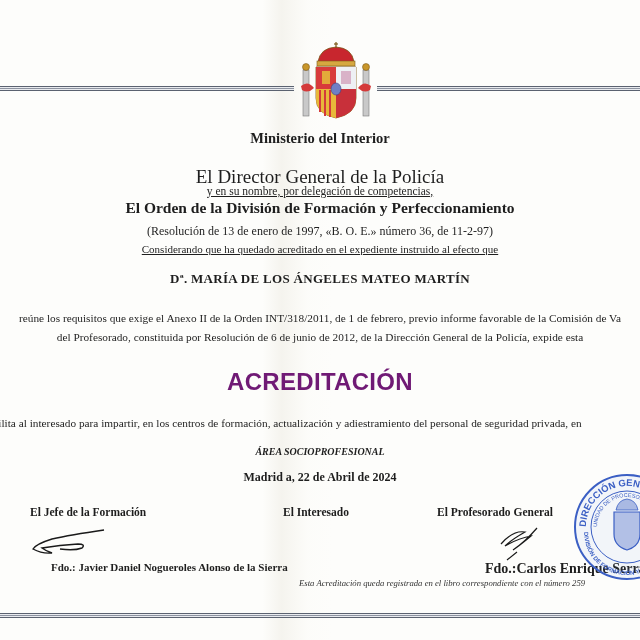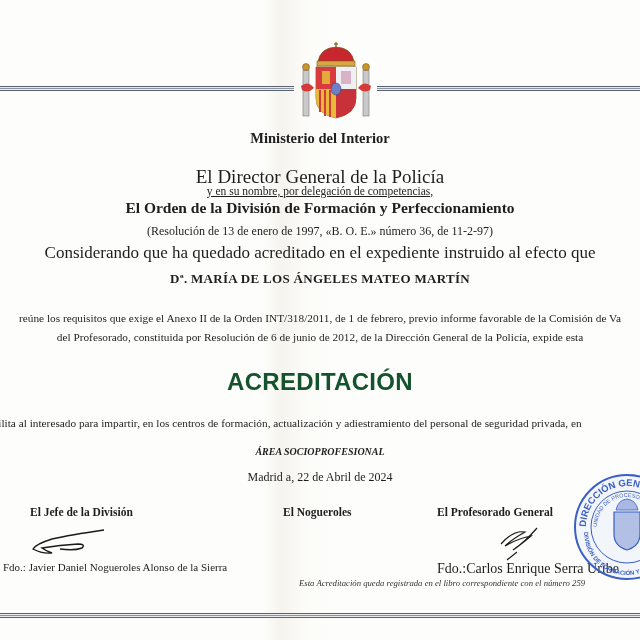--- a/index.html
+++ b/index.html
@@ -28,34 +28,34 @@
     .rule-top-left { top: 86px; left: 0; width: 294px; }
     .rule-top-right { top: 86px; left: 377px; width: 263px; }
     .rule-bottom { top: 613px; left: 0; width: 640px; }
     .crest { position: absolute; left: 300px; top: 42px; width: 72px; height: 80px; }
     .line { position: absolute; left: 0; width: 640px; text-align: center; white-space: nowrap; }
     .l-ministry { top: 130px; font-size: 14.5px; font-weight: bold; }
     .l-director { top: 154px; font-size: 19px; font-weight: normal; margin-top: 12px; }
     .l-delegation { top: 185px; font-size: 11.5px; text-decoration: underline; }
     .l-jefe { top: 199px; font-size: 15.5px; font-weight: bold; }
     .l-resolution { top: 224px; font-size: 12px; }
-    .l-considerando { top: 243px; font-size: 17px; }
+    .l-considerando { top: 243px; font-size: 11px; text-decoration: underline; }
     .l-name { top: 271px; font-size: 13px; font-weight: bold; letter-spacing: 0.3px; }
     .l-body1 { top: 312px; left: -44px; width: 728px; font-size: 11.3px; }
     .l-body2 { top: 331px; font-size: 11.3px; }
-    .l-title { top: 368px; font-size: 24px; font-weight: bold; color: #14532d; font-family: "Liberation Sans", "DejaVu Sans", sans-serif; letter-spacing: 0.3px; }
+    .l-title { top: 368px; font-size: 24px; font-weight: bold; color: #701a75; font-family: "Liberation Sans", "DejaVu Sans", sans-serif; letter-spacing: 0.3px; }
     .l-body3 { top: 417px; left: -18px; width: 800px; text-align: left; font-size: 11.3px; padding-left: 0; }
     .l-area { top: 446px; font-size: 10px; font-style: italic; font-weight: bold; }
-    .l-date { top: 470px; font-size: 12px; font-weight: normal; }
+    .l-date { top: 470px; font-size: 12px; font-weight: bold; }
     .sig-label { position: absolute; top: 506px; font-size: 11.5px; font-weight: bold; white-space: nowrap; }
     .sig-jefe { left: 30px; }
     .sig-interesado { left: 283px; }
     .sig-secretario { left: 437px; }
     .signature { position: absolute; }
-    .sig-name { position: absolute; top: 561px; font-size: 11px; font-weight: normal; white-space: nowrap; }
+    .sig-name { position: absolute; top: 561px; font-size: 11px; font-weight: bold; white-space: nowrap; margin-left: 48px; }
     .sig-name-left { left: 3px; }
     .sig-name-right { left: 437px; font-size: 14px; }
     .registry { position: absolute; top: 578px; left: 299px; font-size: 8.7px; font-style: italic; color: #333; white-space: nowrap; }
     .stamp { position: absolute; left: 572px; top: 472px; width: 110px; height: 110px; }
   </style>
 </head>
 <body>
 
 <div class="paper"></div>
 
@@ -97,22 +97,22 @@
 <div class="line l-resolution">(Resolución de 13 de enero de 1997, «B. O. E.» número 36, de 11-2-97)</div>
 <div class="line l-considerando">Considerando que ha quedado acreditado en el expediente instruido al efecto que</div>
 <div class="line l-name">Dª. MARÍA DE LOS ÁNGELES MATEO MARTÍN</div>
 <div class="line l-body1">reúne los requisitos que exige el Anexo II de la Orden INT/318/2011, de 1 de febrero, previo informe favorable de la Comisión de Va</div>
 <div class="line l-body2">del Profesorado, constituida por Resolución de 6 de junio de 2012, de la Dirección General de la Policía, expide esta</div>
 <div class="line l-title">ACREDITACIÓN</div>
 <div class="line l-body3">habilita al interesado para impartir, en los centros de formación, actualización y adiestramiento del personal de seguridad privada, en</div>
 <div class="line l-area">ÁREA SOCIOPROFESIONAL</div>
 <div class="line l-date">Madrid a, 22 de Abril de 2024</div>
 
-<div class="sig-label sig-jefe">El Jefe de la División</div>
-<div class="sig-label sig-interesado">El Nogueroles</div>
+<div class="sig-label sig-jefe">El Jefe de la Formación</div>
+<div class="sig-label sig-interesado">El Interesado</div>
 <div class="sig-label sig-secretario">El Profesorado General</div>
 
 <svg class="signature" style="left:30px; top:527px; width:80px; height:30px;" viewBox="0 0 80 30">
   <path d="M74 3 Q40 8 22 12 Q6 17 3 22 Q12 27 22 26 Q16 24 12 21 Q30 18 48 17 Q56 17 52 21 Q44 24 30 22" fill="none" stroke="#1a1a1a" stroke-width="1.4"></path>
 </svg>
 
 <svg class="signature" style="left:495px; top:524px; width:50px; height:38px;" viewBox="0 0 50 38">
   <path d="M6 20 Q18 6 30 8 Q16 16 10 22 Q24 14 36 12 Q24 22 18 26 Q30 18 42 4 M22 28 L12 36" fill="none" stroke="#1a1a1a" stroke-width="1.2"></path>
 </svg>
 

